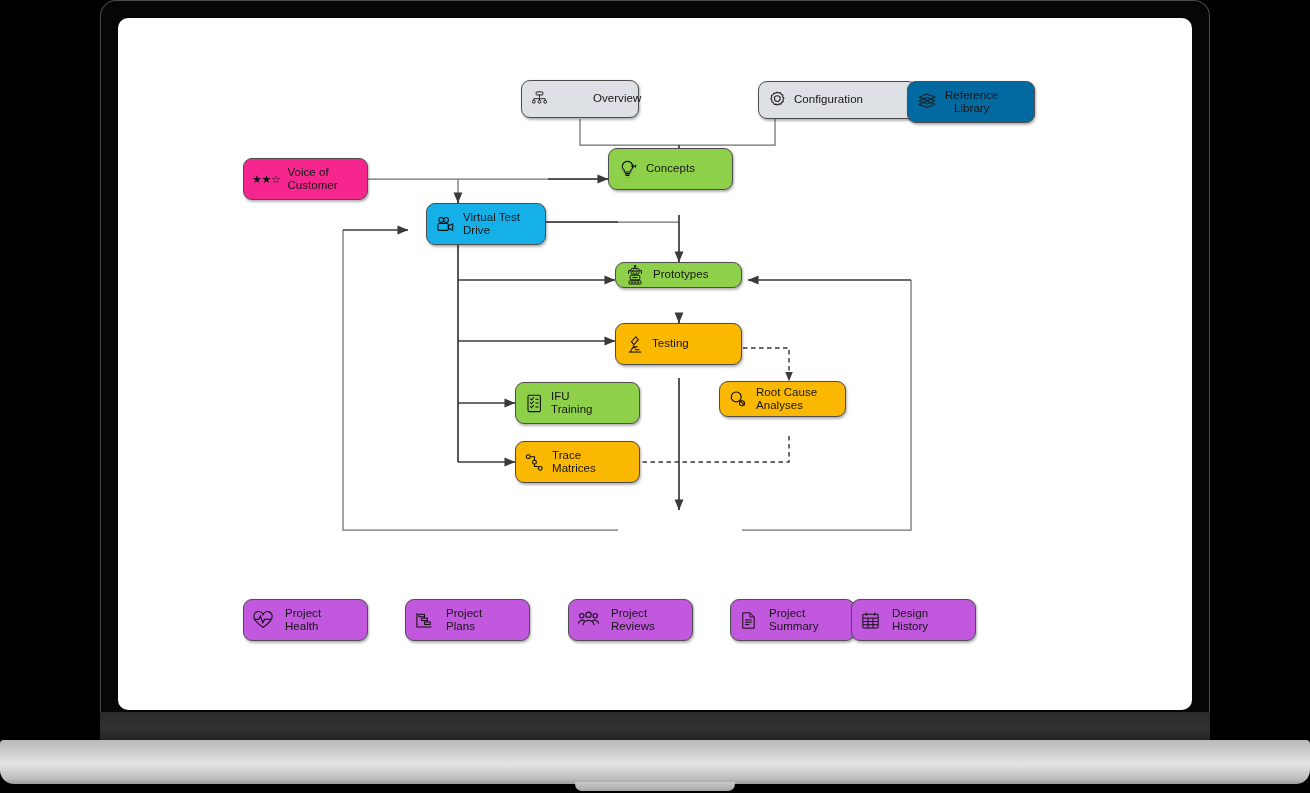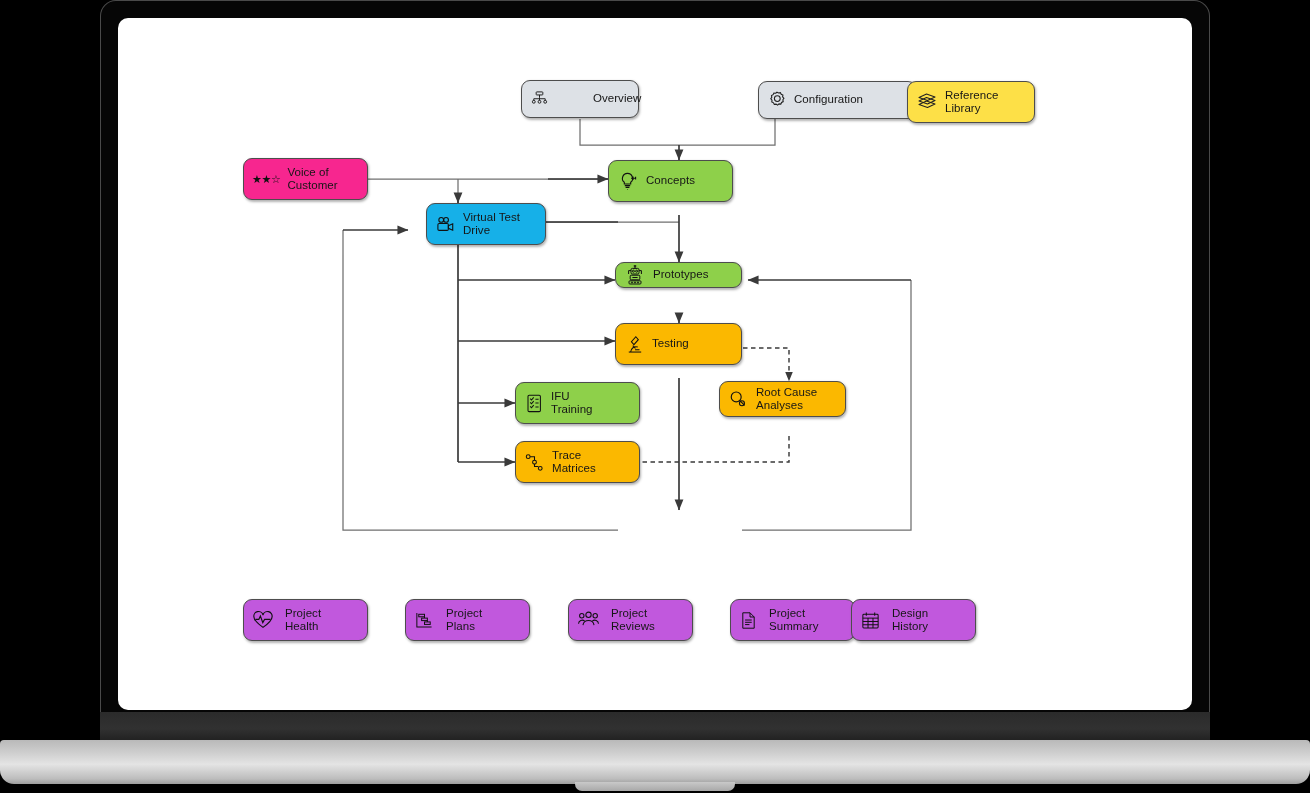--- a/index.html
+++ b/index.html
@@ -78,21 +78,21 @@
     white-space: pre-line;
     letter-spacing: 0.05px;
   }
 
   .n-green  { background: #8ed04a; }
   .n-amber  { background: #fbb800; }
   .n-cyan   { background: #16b0e8; margin-left: 28px; }
   .n-pink   { background: #f7268f; }
   .n-purple { background: #c158dd; gap: 11px; }
   .n-gray   { background: #dde1e6; }
-  .n-steel  { background: #fde047; }
+  .n-steel  { background: #0369a1; text-align: center; }
 
   .stars { font-size: 11px; color: #111; letter-spacing: -0.4px; }
 </style>
 </head>
 <body>
 
 <div id="root">
 
   <div class="laptop-lid"></div>
 
@@ -209,21 +209,21 @@
             <circle cx="6.5" cy="5.2" r="2.5"></circle>
               <circle cx="11.6" cy="5.2" r="2.5"></circle>
             <rect x="3" y="9" width="11" height="7.2" rx="1.3"></rect>
             <path d="M14 11.2 L18.6 9.2 V16 L14 14 Z"></path>
           </svg>
         </span>
         <span class="lbl">Virtual Test
 Drive</span>
       </div>
 
-      <div class="node n-green" style="left:490px; top:142px; width:125px; height:42px;">
+      <div class="node n-green" style="left:490px; top:130px; width:125px; height:42px;">
         <span class="ico">
           <svg width="22" height="21" viewBox="0 0 22 21" fill="none" stroke="#111" stroke-width="1.1">
             <path d="M10.5 2.4 a5 5 0 0 0 -3.2 8.9 V13 h6.4 v-1.7 a5 5 0 0 0 -3.2 -8.9 Z"></path>
             <path d="M7.8 14.6 h5.4 M8.6 16.4 h3.8 M10.5 18 v0.6"></path>
             <path d="M14 7.2 h4.6 M16 5.4 v3.6 M18.6 5.8 v2.8"></path>
           </svg>
         </span>
         <span class="lbl">Concepts</span>
       </div>
 

